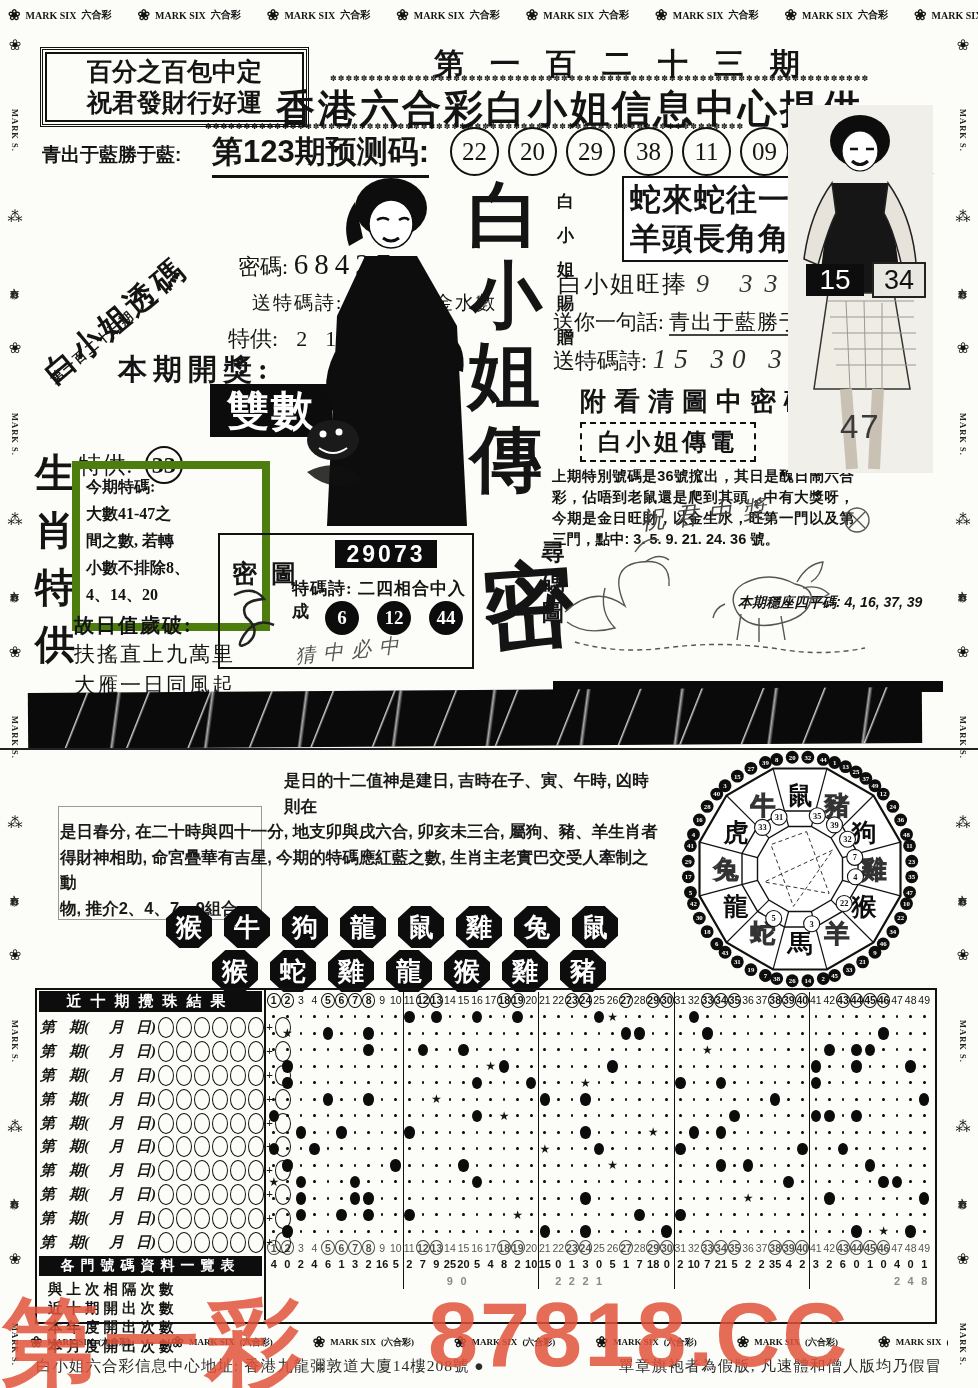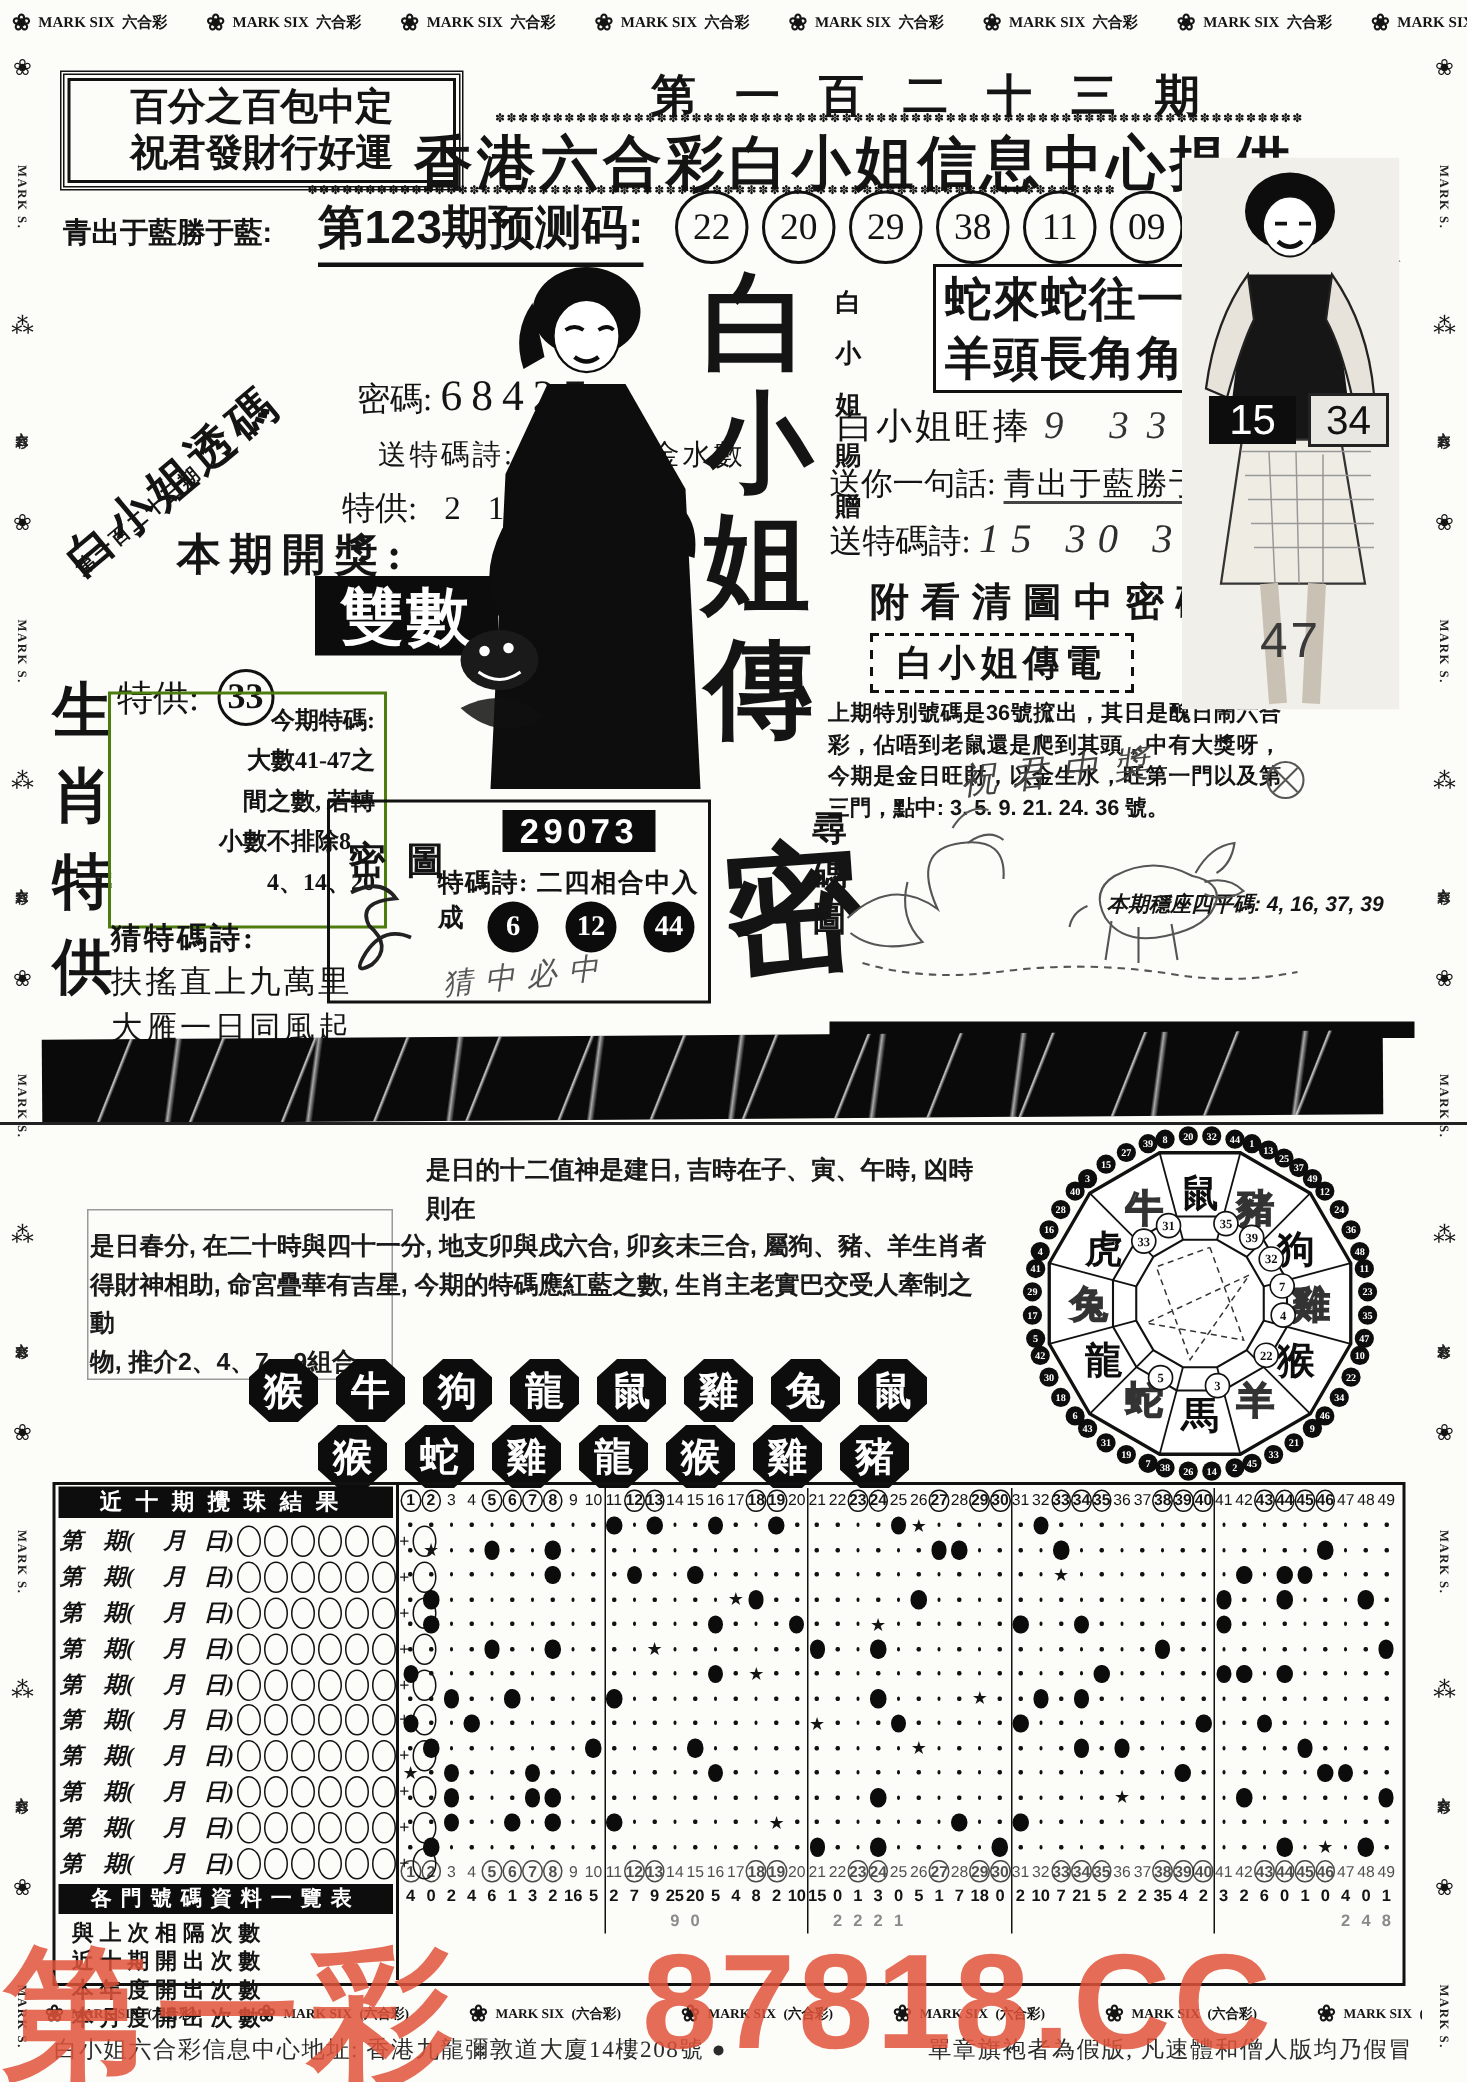--- a/index.html
+++ b/index.html
@@ -39,21 +39,21 @@
   #poem-line{left:252px;top:290px;font-size:19px;letter-spacing:2px;}
   #sp1-line{left:228px;top:320px;font-size:22px;display:flex;align-items:center;gap:18px;}
   .circled-num{border:2.5px solid #111;border-radius:50%;width:34px;height:34px;display:inline-flex;align-items:center;
     justify-content:center;font-weight:bold;}
   #draw-label{left:118px;top:350px;font-size:29px;font-weight:bold;letter-spacing:6px;}
   .big-box{width:122px;height:53px;background:#0c0c0c;color:#fff;display:flex;align-items:center;justify-content:center;
     font-size:42px;font-weight:900;letter-spacing:2px;font-family:"Liberation Sans","DejaVu Sans",sans-serif;}
   #sp2-line{left:78px;top:446px;font-size:24px;display:flex;align-items:center;gap:12px;}
   #zodiac-vert{left:34px;top:452px;width:42px;display:flex;flex-direction:column;gap:13px;font-size:40px;font-weight:bold;
     text-align:center;line-height:44px;}
-  #tip-box{left:72px;top:461px;width:170px;height:146px;border:2px solid #4d7c0f;padding:4px 6px;font-size:16px;line-height:27px;font-weight:bold;text-align:right;}
+  #tip-box{left:72px;top:461px;width:170px;height:146px;border:8px solid #4d7c0f;padding:4px 6px;font-size:16px;line-height:27px;font-weight:bold;}
   #guess-box{left:74px;top:612px;width:180px;}
   #guess-title{font-size:20px;font-weight:900;letter-spacing:2px;filter:blur(.3px);}
   .guess-line{font-size:21px;line-height:31px;letter-spacing:2px;}
   #guess-mark{margin-left:90px;font-size:22px;font-weight:bold;}
   
   .vert-char{font-size:72px;font-weight:bold;line-height:76px;}
   #big-secret{left:482px;top:545px;font-size:92px;font-weight:900;transform:rotate(-4deg);}
   #find-map{left:540px;top:538px;width:26px;font-size:23px;font-weight:bold;line-height:30px;text-align:center;}
   #secret-box{left:218px;top:533px;width:252px;height:132px;border:2.5px solid #111;}
   #secret-label{left:12px;top:22px;font-size:25px;font-weight:bold;letter-spacing:14px;}
@@ -285,21 +285,21 @@
       <div>供</div>
     </div>
   <div id="tip-box" class="abs">
       <div>今期特碼:</div>
       <div>大數41-47之</div>
       <div>間之數, 若轉</div>
       <div>小數不排除8、</div>
       <div>4、14、20</div>
     </div>
   <div id="guess-box" class="abs">
-    <div id="guess-title">猜特碼詩:</div>
+    <div id="guess-title">故日值歲破:</div>
     <div class="guess-line">扶搖直上九萬里</div>
     <div class="guess-line">大雁一日同風起</div>
     <div id="guess-mark">(42)</div>
   </div>
 
   <svg class="abs" style="left:295px;top:172px;" width="185" height="355" viewBox="0 0 185 355">
     <ellipse cx="96" cy="36" rx="36" ry="30" fill="#0d0d0d"></ellipse>
     <ellipse cx="96" cy="52" rx="22" ry="24" fill="#fff" stroke="#0d0d0d" stroke-width="1.5"></ellipse>
     <path d="M82 48 q6 -4 12 0 M104 48 q6 -4 10 0" stroke="#0d0d0d" stroke-width="2.5" fill="none"></path>
     <path d="M88 66 q8 6 16 0" stroke="#0d0d0d" stroke-width="3" fill="none"></path>

